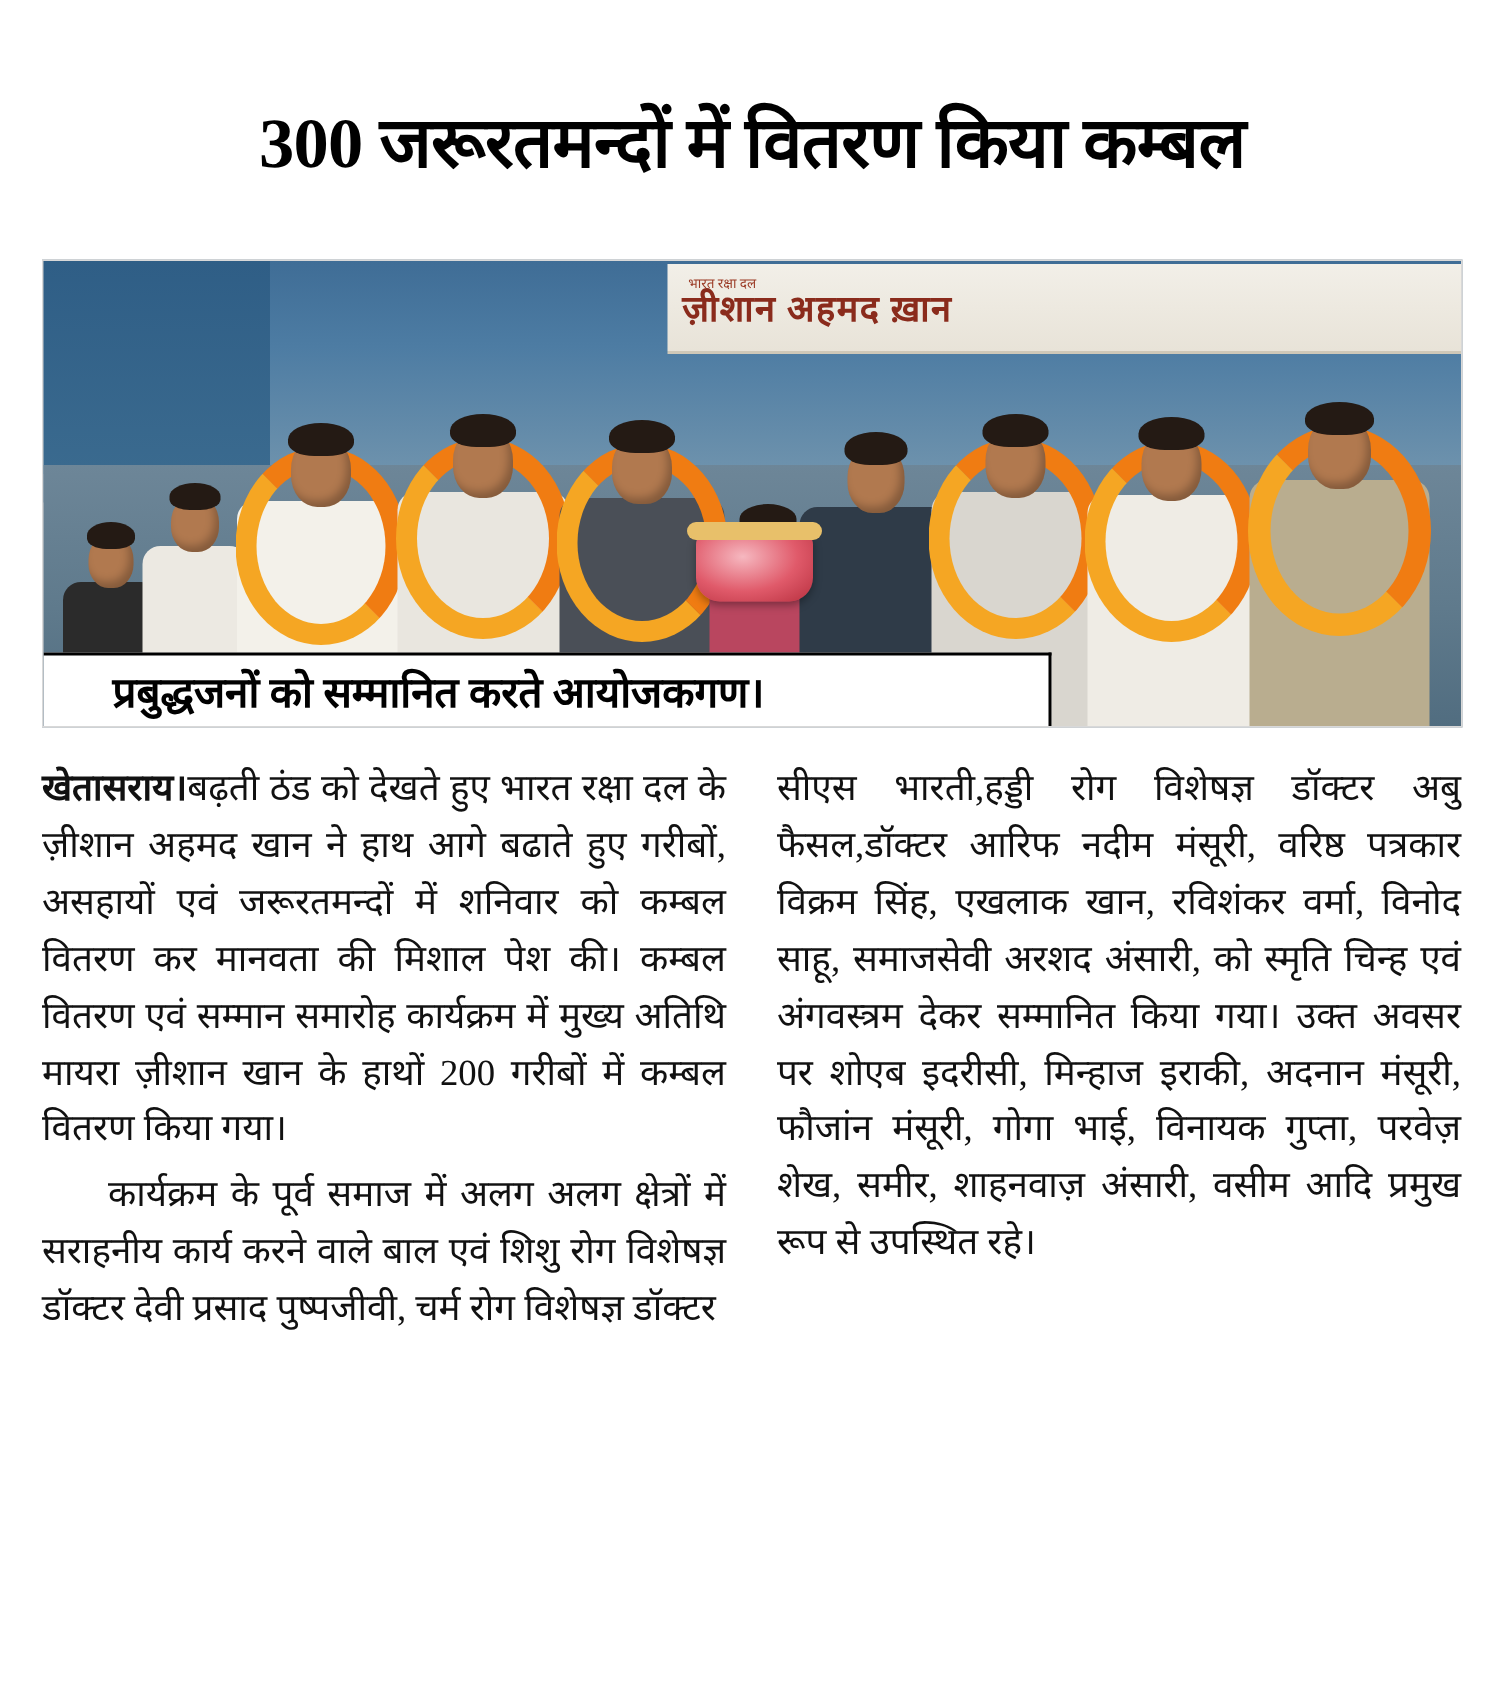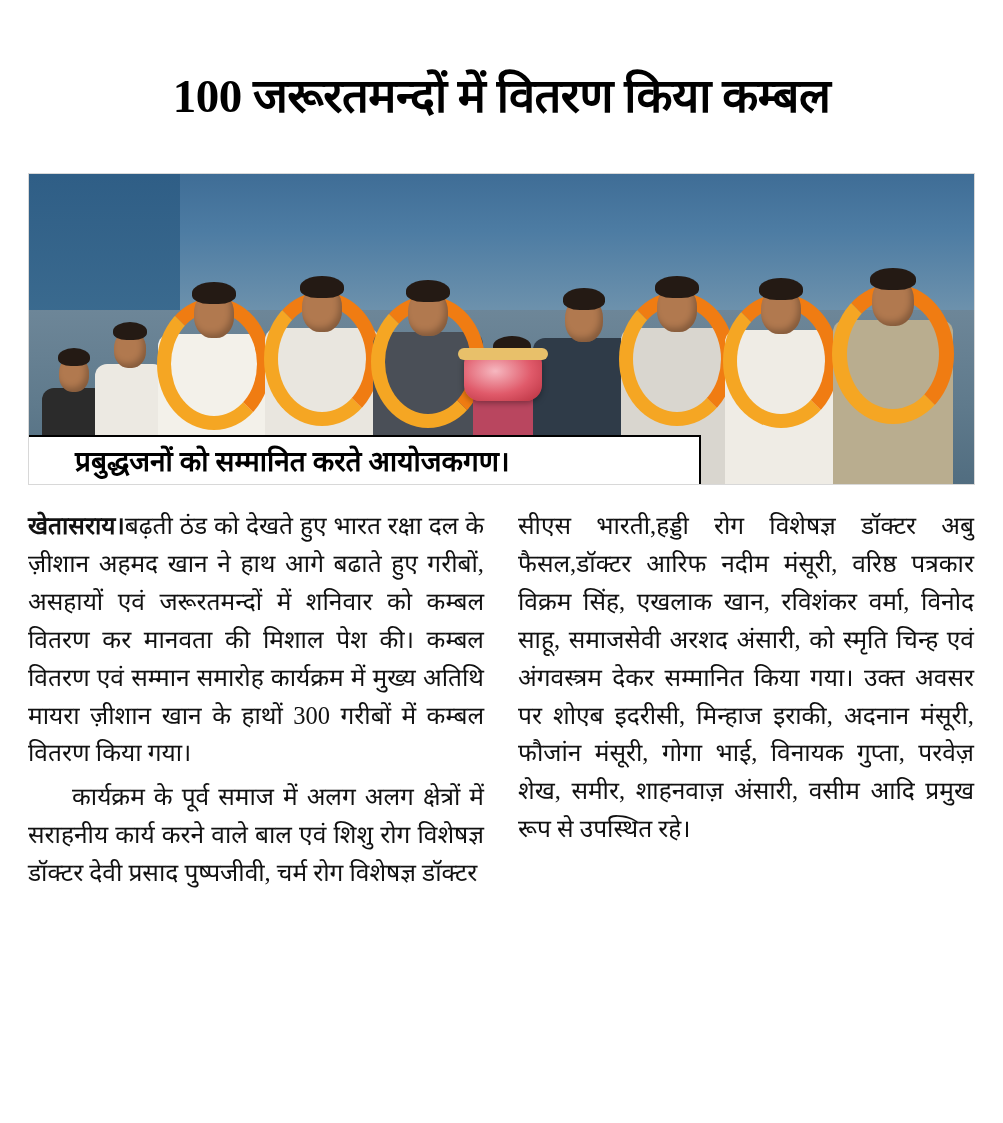--- a/index.html
+++ b/index.html
@@ -200,26 +200,30 @@
   }
   .dateline {
     font-weight: bold;
   }
 </style>
 </head>
 <body>
 
 <div class="page">
 
-  <h1 class="headline">100 जरूरतमन्दों में वितरण किया कम्बल</h1>
+  <h1 class="headline">300 जरूरतमन्दों में वितरण किया कम्बल</h1>
 
   <div class="photo-block">
     <div class="photo-canvas">
       <div class="bg-sky"></div>
       <div class="bg-tent-left"></div>
+      <div class="bg-banner">
+        <div class="bg-banner-sub">भारत रक्षा दल</div>
+        <div class="bg-banner-text">ज़ीशान अहमद ख़ान</div>
+      </div>
       <div class="bg-ground"></div>
 
       <div class="crowd">
 
         <div class="person" style="left:10px; width:70px; height:150px;">
           <div class="body" style="width:64px; height:96px; background:#2b2b2b;"></div>
           <div class="head" style="width:30px; height:36px; bottom:92px;"></div>
           <div class="hair" style="width:32px; height:18px; bottom:118px;"></div>
         </div>
         <div class="person" style="left:62px; width:78px; height:175px;">
@@ -287,21 +291,21 @@
     </div>
 
     <div class="caption-bar">
       <span class="caption-text">प्रबुद्ध‍जनों को सम्मानित करते आयोजकगण।</span>
     </div>
   </div>
 
   <div class="columns">
     <div class="col">
       <p>
-        <span class="dateline">खेतासराय।</span><span>बढ़ती ठंड को देखते हुए भारत रक्षा दल के ज़ीशान अहमद खान ने हाथ आगे बढाते हुए गरीबों, असहायों एवं जरूरतमन्दों में शनिवार को कम्बल वितरण कर मानवता की मिशाल पेश की। कम्बल वितरण एवं सम्मान समारोह कार्यक्रम में मुख्य अतिथि मायरा ज़ीशान खान के हाथों 300 गरीबों में कम्बल वितरण किया गया।</span>
+        <span class="dateline">खेतासराय।</span><span>बढ़ती ठंड को देखते हुए भारत रक्षा दल के ज़ीशान अहमद खान ने हाथ आगे बढाते हुए गरीबों, असहायों एवं जरूरतमन्दों में शनिवार को कम्बल वितरण कर मानवता की मिशाल पेश की। कम्बल वितरण एवं सम्मान समारोह कार्यक्रम में मुख्य अतिथि मायरा ज़ीशान खान के हाथों 200 गरीबों में कम्बल वितरण किया गया।</span>
       </p>
       <p class="indent">कार्यक्रम के पूर्व  समाज में अलग अलग क्षेत्रों में सराहनीय कार्य करने वाले बाल एवं शिशु रोग विशेषज्ञ डॉक्टर देवी प्रसाद पुष्पजीवी, चर्म रोग विशेषज्ञ डॉक्टर</p>
     </div>
 
     <div class="col">
       <p>सीएस भारती,हड्डी रोग विशेषज्ञ डॉक्टर अबु फैसल,डॉक्टर आरिफ नदीम मंसूरी, वरिष्ठ पत्रकार विक्रम सिंह, एखलाक खान, रविशंकर वर्मा, विनोद साहू, समाजसेवी अरशद अंसारी, को स्मृति चिन्ह एवं अंगवस्त्रम देकर सम्मानित किया गया। उक्त अवसर पर शोएब इदरीसी, मिन्हाज इराकी, अदनान मंसूरी, फौजांन मंसूरी, गोगा भाई, विनायक गुप्ता, परवेज़ शेख, समीर, शाहनवाज़ अंसारी, वसीम आदि प्रमुख रूप से उपस्थित रहे।</p>
     </div>
   </div>
 
 </div>

